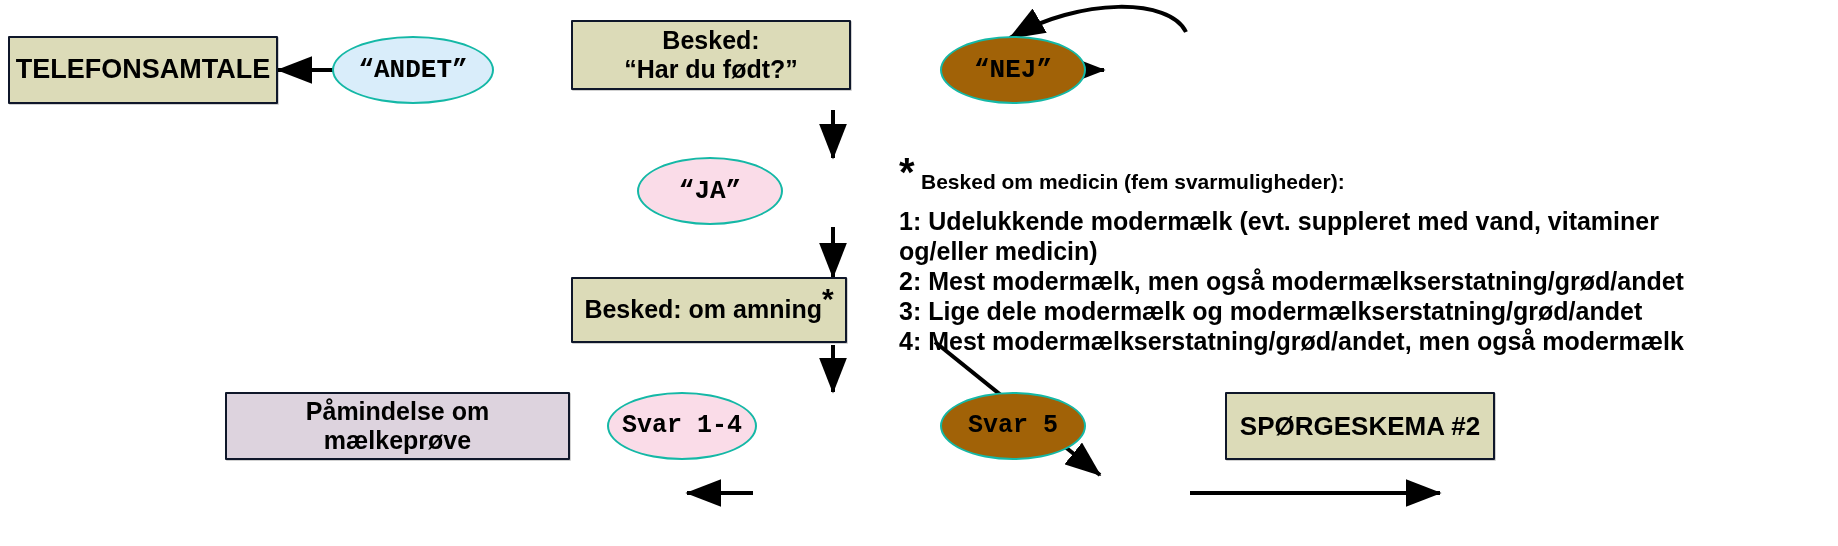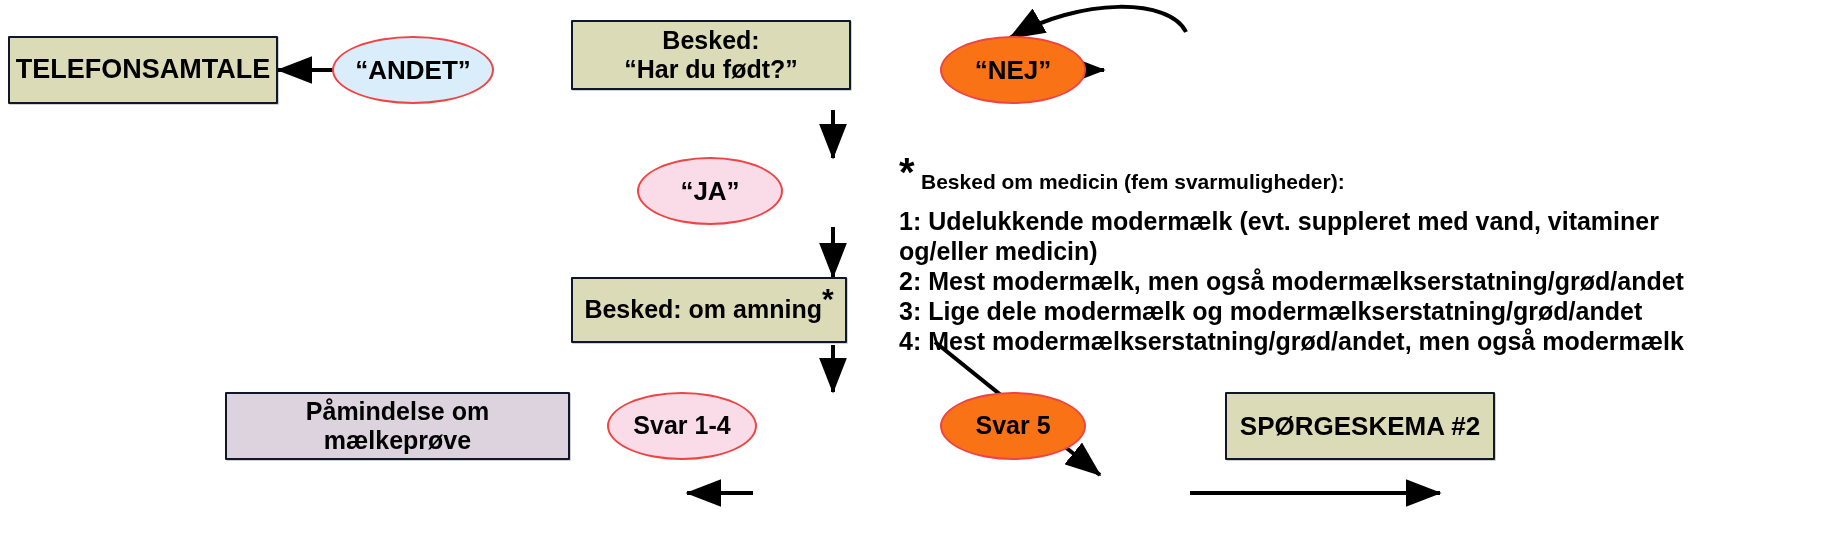--- a/index.html
+++ b/index.html
@@ -25,27 +25,28 @@
     font-weight: 700;
     line-height: 1.18;
     box-sizing: border-box;
   }
   .box {
     border: 2px solid #0f172a;
     border-radius: 1px;
     box-shadow: 1px 1px 0 rgba(0,0,0,0.18);
   }
   .ellipse {
-    border: 2px solid #ef4444;
+    border: 2px solid #14b8a6;
     border-radius: 50%;
+    font-family: Liberation Mono, monospace;
   }
   .box-khaki   { background: #dcdbb8; }
   .box-lavender{ background: #ddd3de; }
   .el-blue     { background: #d9edfa; }
-  .el-cream    { background: #f97316; }
+  .el-cream    { background: #a16207; }
   .el-pink     { background: #fadce8; }
 
   .node .label { display: block; padding: 0 6px; }
   .sup-star {
     font-size: 30px;
     line-height: 0;
     vertical-align: super;
     font-weight: 700;
   }
 

